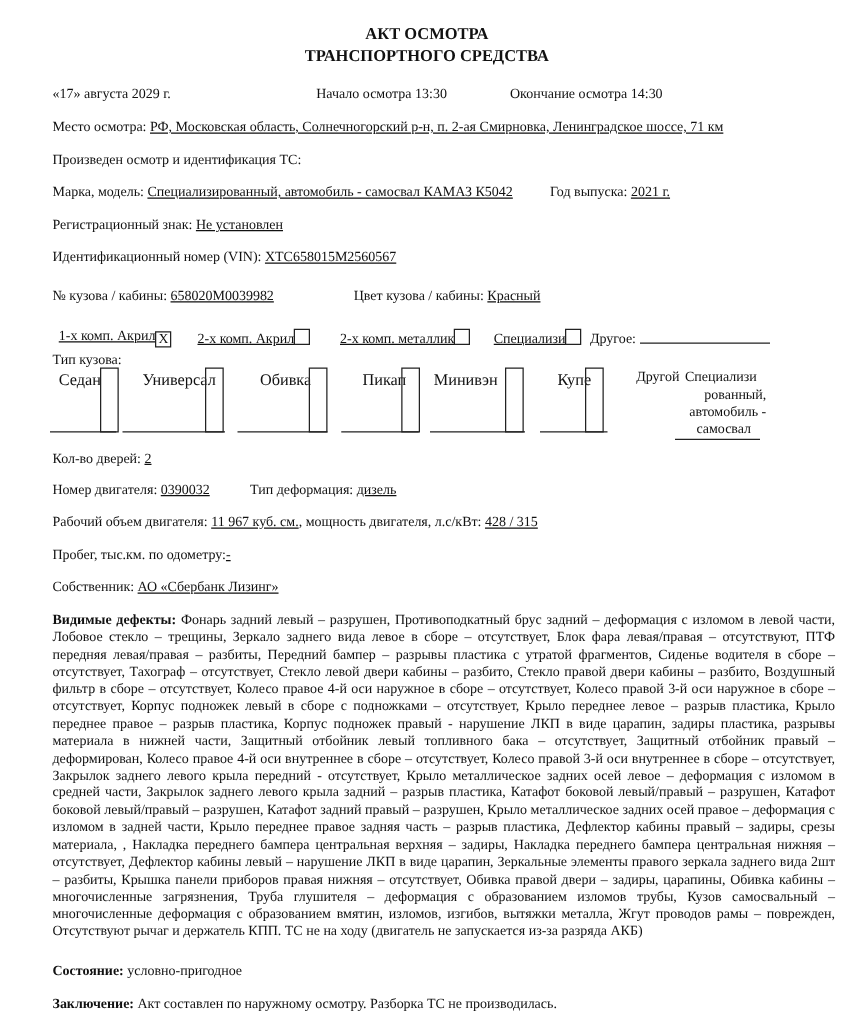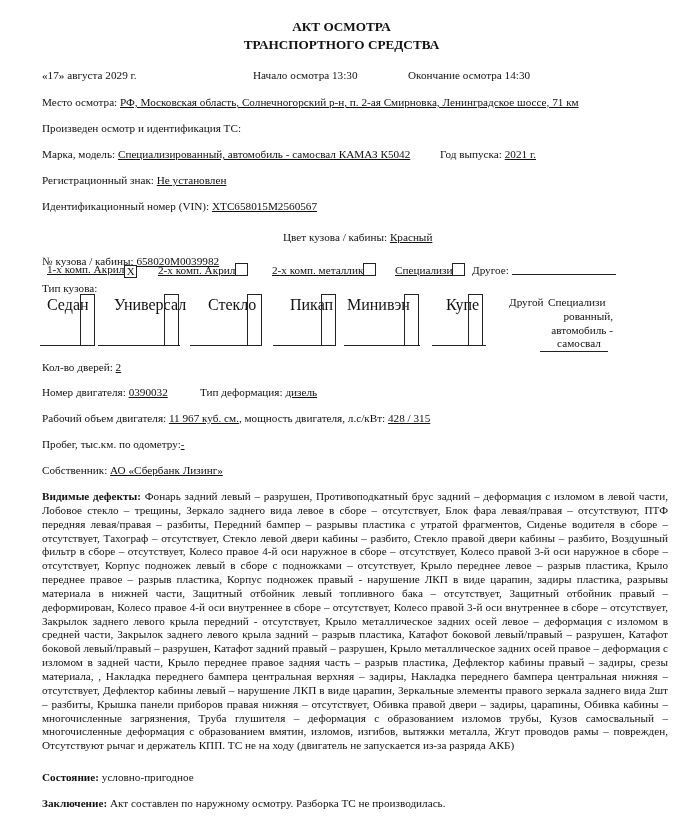--- a/index.html
+++ b/index.html
@@ -11,21 +11,21 @@
   .abs { position: absolute; white-space: nowrap; }
   .u { text-decoration: underline; text-underline-offset: 1px; }
   .title { left: 0; width: 683px; text-align: center; font-weight: bold; font-size: 13.2px; }
   .b { font-weight: bold; }
   .chk { display: inline-block; width: 11px; height: 11px; border: 1px solid #222; vertical-align: -2px;
          text-align: center; line-height: 11px; font-size: 11px; margin-left: 0; }
   .ulbl { text-decoration: underline; text-underline-offset: 1px; }
   .body-type { position: absolute; top: 294px; height: 52px; }
   .bt-line { position: absolute; bottom: 0; height: 1px; background: #222; }
   .bt-box { position: absolute; top: 0; width: 13px; height: 50px; border: 1px solid #222; border-bottom: 1px solid #222; }
-  .bt-label { position: absolute; top: 2px; font-size: 16px; white-space: nowrap; }
+  .bt-label { position: absolute; top: 2px; font-size: 13px; white-space: nowrap; }
   .defects {
     position: absolute; left: 42px; top: 490px; width: 626px;
     text-align: justify; line-height: 13.85px; font-size: 11.2px;
   }
   .other-val { position: absolute; left: 537px; top: 296px; width: 68px; text-align: center; line-height: 13.8px; }
   .other-val-line { position: absolute; left: 540px; top: 351px; width: 68px; height: 1px; background: #222; }
 </style>
 </head>
 <body>
 
@@ -61,21 +61,21 @@
 <div class="abs" style="left:42px; top:174px;">
   <span>Регистрационный знак:</span>
   <span class="u">Не установлен</span>
 </div>
 
 <div class="abs" style="left:42px; top:200px;">
   <span>Идентификационный номер (VIN):</span>
   <span class="u">XTC658015M2560567</span>
 </div>
 
-<div class="abs" style="left:42px; top:231px;margin-top:24px;">
+<div class="abs" style="left:42px; top:231px;">
   <span>№ кузова / кабины:</span>
   <span class="u">658020M0039982</span>
 </div>
 <div class="abs" style="left:283px; top:231px;">
   <span>Цвет кузова / кабины:</span>
   <span class="u">Красный</span>
 </div>
 
 <div class="abs" style="left:47px; top:263px;">
   <span class="ulbl">1-х комп. Акрил</span><span class="chk">X</span>
@@ -100,21 +100,21 @@
   <span class="bt-label" style="left:7px;">Седан</span>
   <div class="bt-box" style="left:40px;"></div>
   <div class="bt-line" style="left:0; width:53px;"></div>
 </div>
 <div class="body-type" style="left:98px; width:95px;">
   <span class="bt-label" style="left:16px;">Универсал</span>
   <div class="bt-box" style="left:66px;"></div>
   <div class="bt-line" style="left:0; width:82px;"></div>
 </div>
 <div class="body-type" style="left:190px; width:80px;">
-  <span class="bt-label" style="left:18px;">Стекло</span>
+  <span class="bt-label" style="left:18px;">Обивка</span>
   <div class="bt-box" style="left:57px;"></div>
   <div class="bt-line" style="left:0; width:72px;"></div>
 </div>
 <div class="body-type" style="left:273px; width:75px;">
   <span class="bt-label" style="left:17px;">Пикап</span>
   <div class="bt-box" style="left:48px;"></div>
   <div class="bt-line" style="left:0; width:62px;"></div>
 </div>
 <div class="body-type" style="left:344px; width:80px;">
   <span class="bt-label" style="left:3px;">Минивэн</span>

